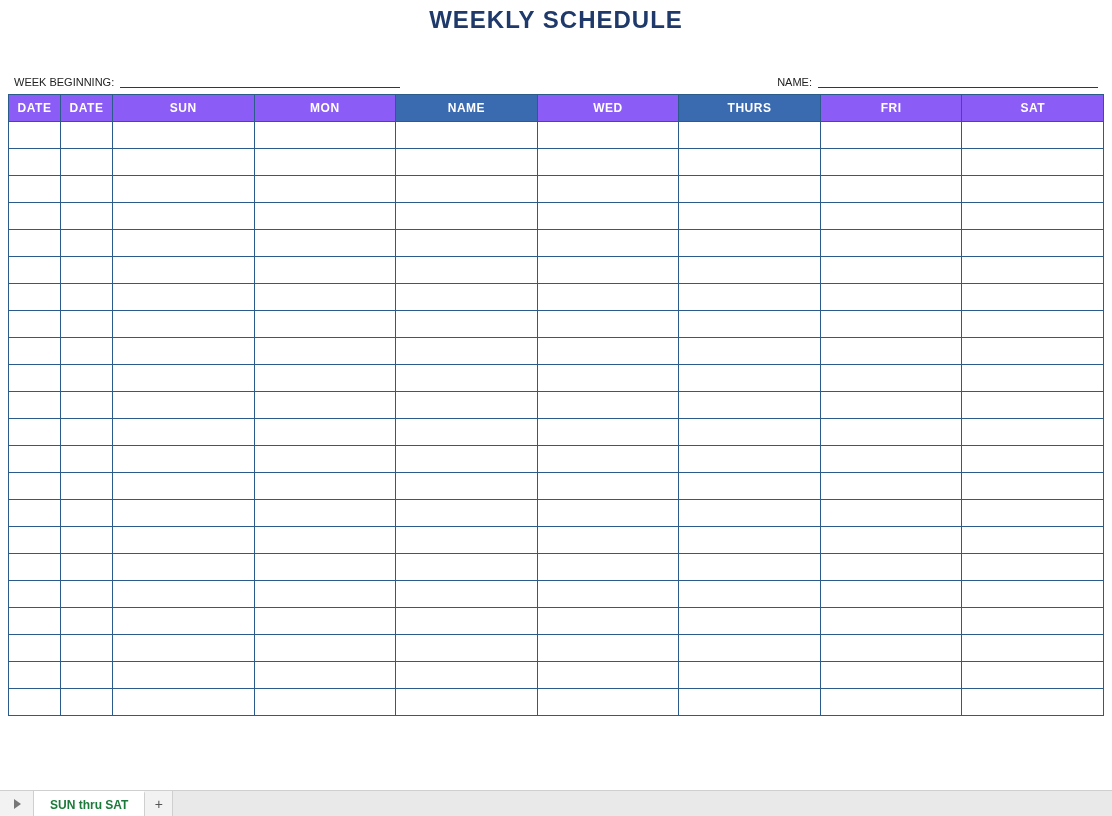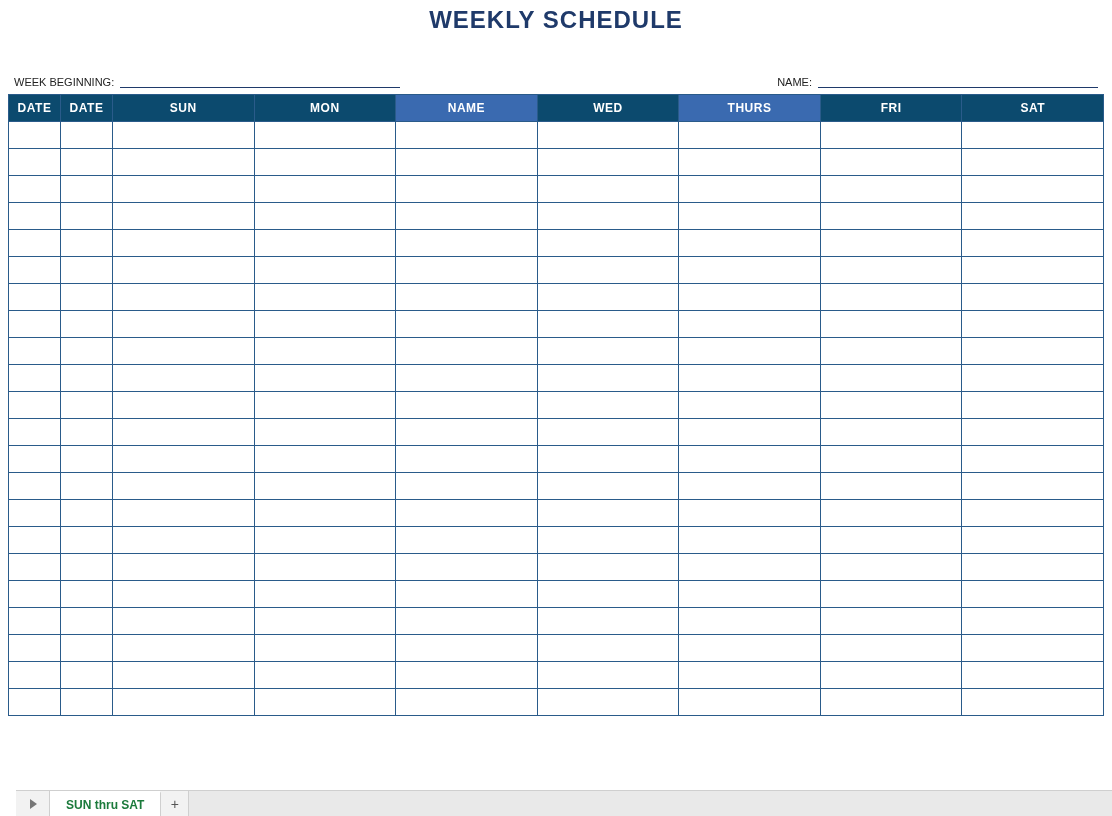--- a/index.html
+++ b/index.html
@@ -12,24 +12,24 @@
   .underline { border-bottom: 1px solid #1f3a6a; height: 14px; }
   .wb-line { width: 280px; margin-right: auto; }
   .nm-line { width: 280px; }
   table.schedule { width: 100%; border-collapse: collapse; table-layout: fixed; }
   table.schedule th, table.schedule td { border: 1px solid #2a5b8a; height: 27px; }
   table.schedule th { color: #ffffff; font-size: 12px; font-weight: 700; letter-spacing: 0.5px; text-align: center; }
   table.schedule td { background: #ffffff; }
   col.c-date  { width: 52px; }
   col.c-hours { width: 52px; }
   col.c-day   { width: calc((100% - 104px) / 7); }
-  th.dark  { background: #0c4a6e; }
+  th.dark  { background: #8b5cf6; }
   th.mid   { background: #3a6ab0; }
   
-  .tab-strip { position: absolute; left: 16px; right: 0; bottom: 0; height: 26px; background: #e9e9e9; border-top: 1px solid #cfcfcf; display: flex; align-items: stretch; }
+  .tab-strip { position: absolute; left: 0; right: 0; bottom: 0; height: 26px; background: #e9e9e9; border-top: 1px solid #cfcfcf; display: flex; align-items: stretch; }
   .tab-nav { width: 34px; border-right: 1px solid #cfcfcf; display: flex; align-items: center; justify-content: center; background: #f2f2f2; cursor: pointer; }
   .tab-nav svg { width: 10px; height: 10px; fill: #777; }
   .tab { padding: 0 16px; background: #ffffff; border-right: 1px solid #cfcfcf; border-top: 2px solid #ffffff; display: flex; align-items: center; font-size: 12px; font-weight: 700; color: #1b7a3b; cursor: pointer; }
   .tab-add { width: 28px; display: flex; align-items: center; justify-content: center; border-right: 1px solid #cfcfcf; background: #f2f2f2; cursor: pointer; color: #555; font-size: 14px; line-height: 1; }
   .tab-spacer { flex: 1; }
 </style>
 </head>
 <body>
 
 <div class="page">

